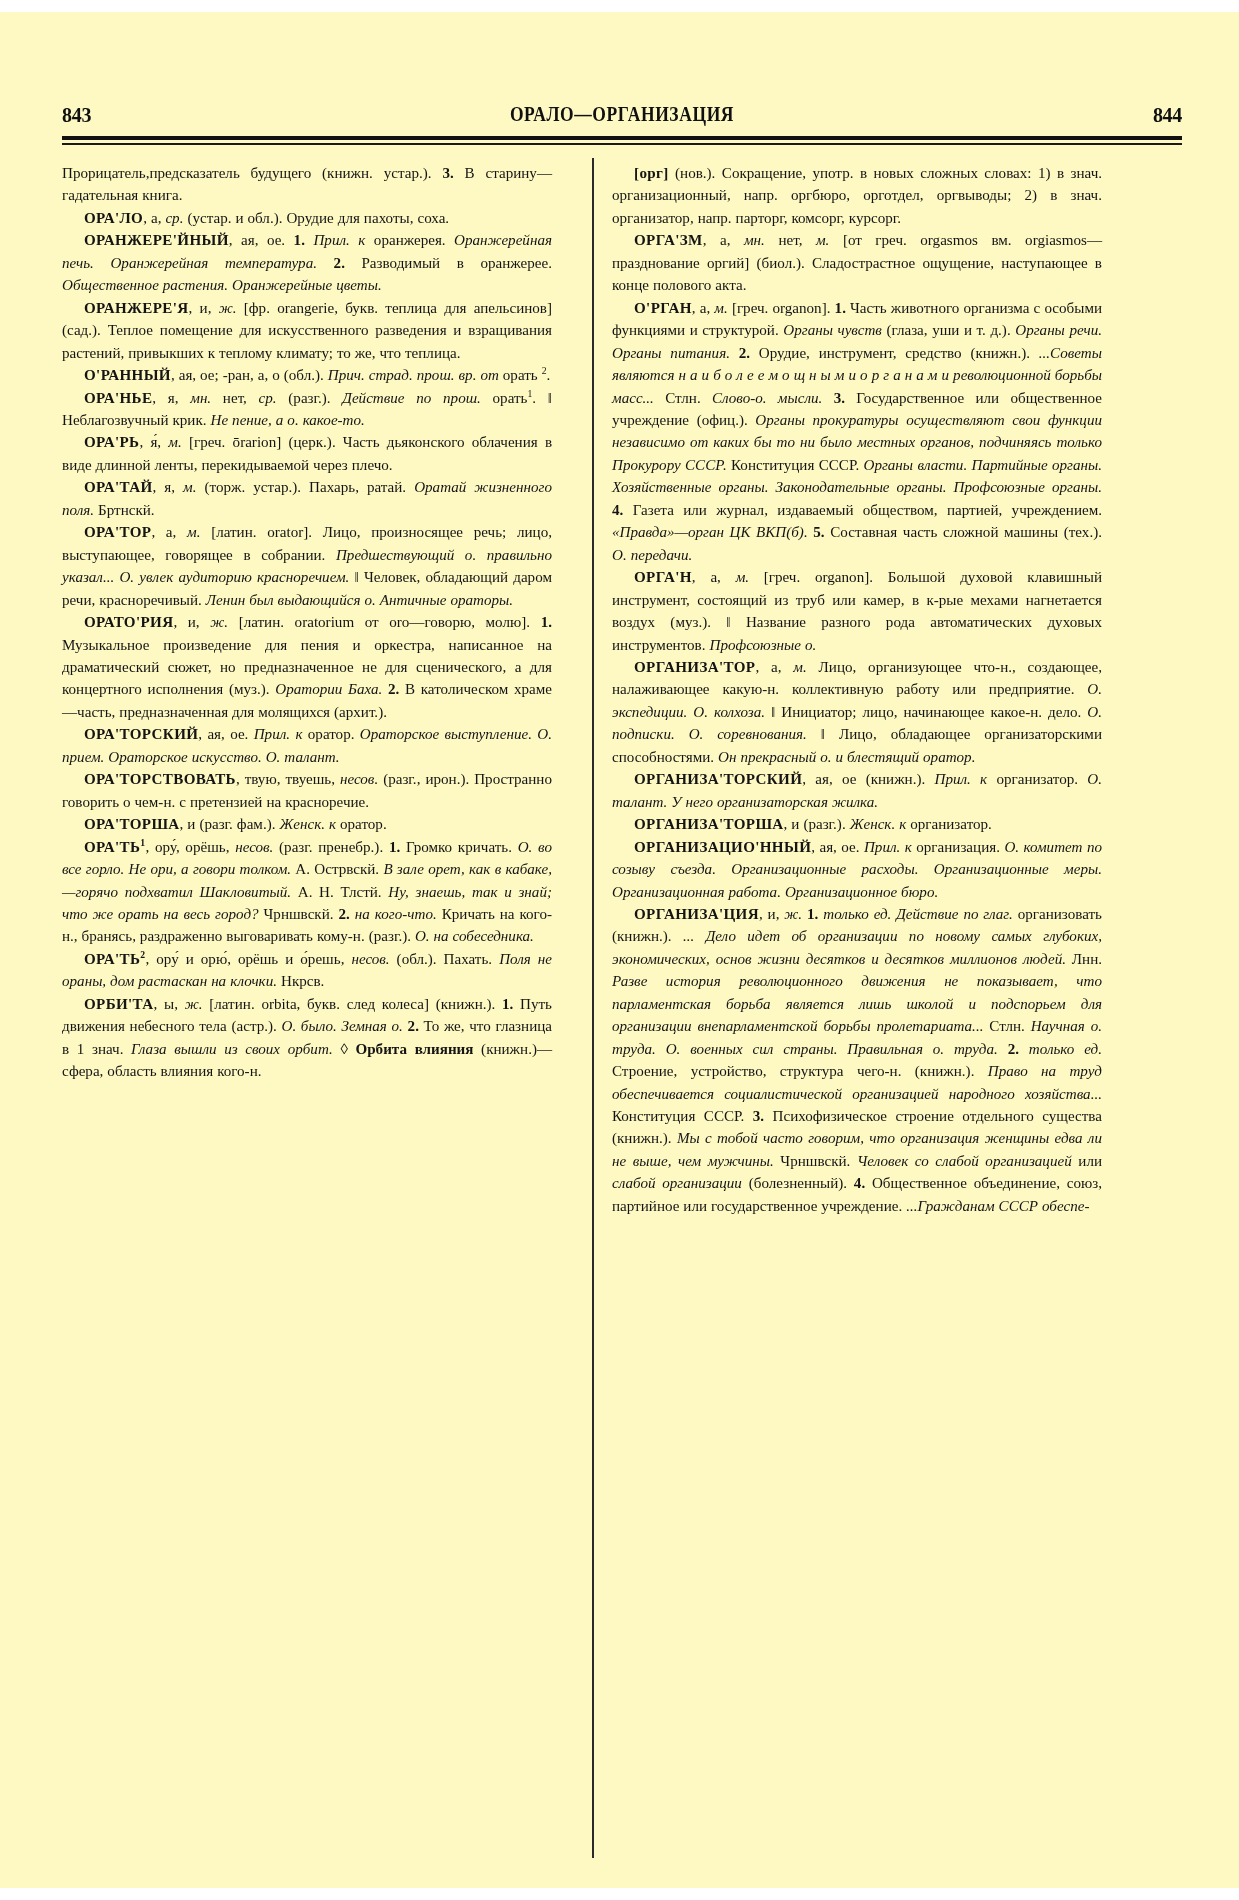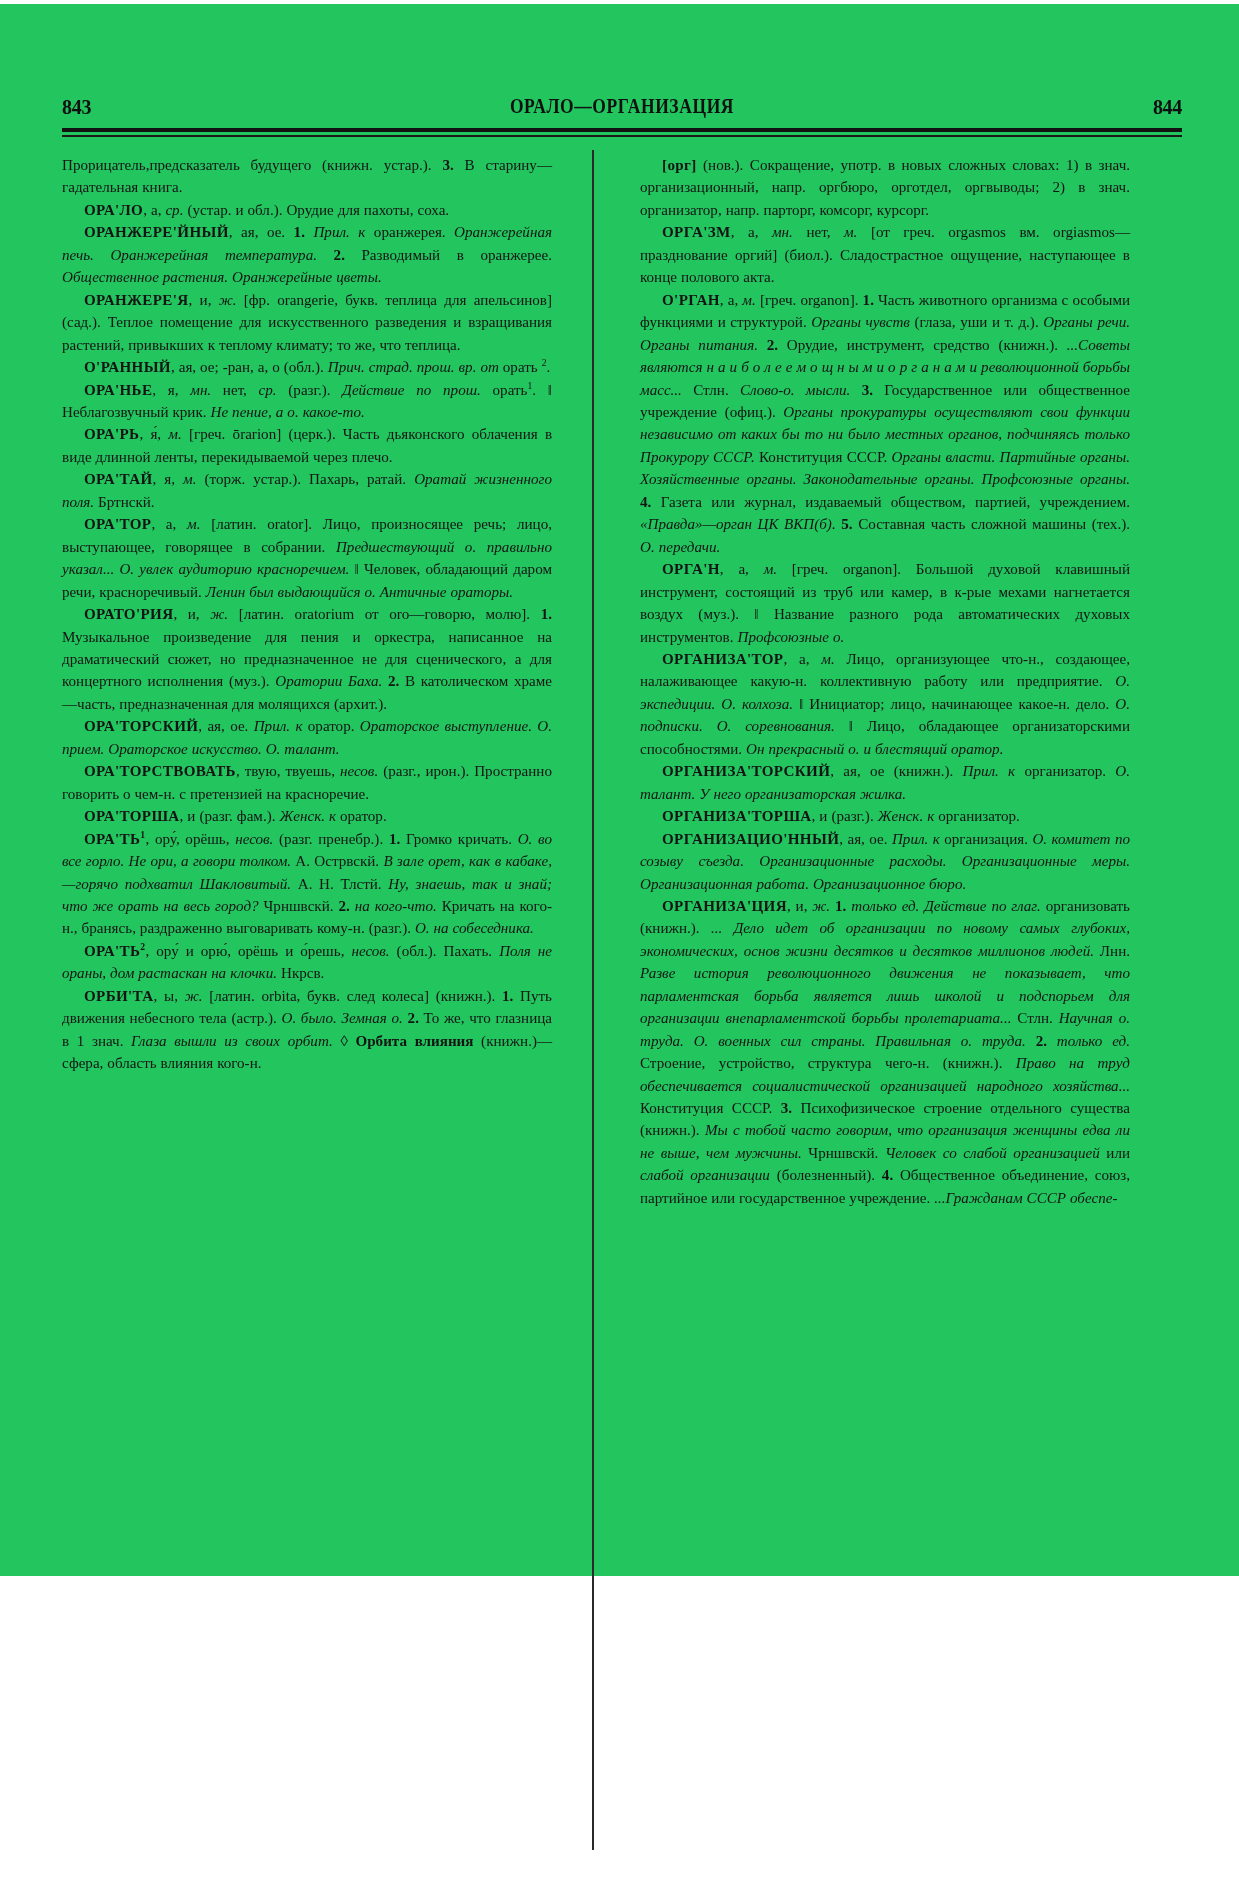--- a/index.html
+++ b/index.html
@@ -10,24 +10,24 @@
   body {
     width: 1239px;
     height: 1900px;
     font-family: "Liberation Serif", "DejaVu Serif", serif;
     color: #141414;
     position: relative;
     overflow: hidden;
   }
   .page {
     position: absolute;
-    left: 0; top: 4px;
+    left: 0; top: 12px;
     width: 1239px;
-    height: 1572px;
-    background: #22c55e;
+    height: 1876px;
+    background: #fef9c3;
   }
 
   
   .running-head {
     position: absolute;
     left: 62px;
     top: 92px;
     width: 1120px;
     height: 30px;
     display: flex;
@@ -78,33 +78,33 @@
     background: #2a2a2a;
   }
 
   
   .columns {
     position: absolute;
     left: 62px;
     top: 150px;
     width: 1120px;
     display: flex;
-    gap: 12px;
+    gap: 0;
   }
   .col {
     width: 490px;
     font-size: 15.1px;
     line-height: 22.45px;
     text-align: justify;
     text-justify: inter-word;
     hyphens: manual;
     word-spacing: 0.2px;
   }
   .col.left  { margin-right: 54px; }
-  .col.right { margin-left: 22px; }
+  .col.right { margin-left: 6px; }
 
   .entry {
     margin: 0;
     padding: 0;
     text-indent: 22px;
     text-align: justify;
   }
   .entry.cont { text-indent: 0; }
 
   

